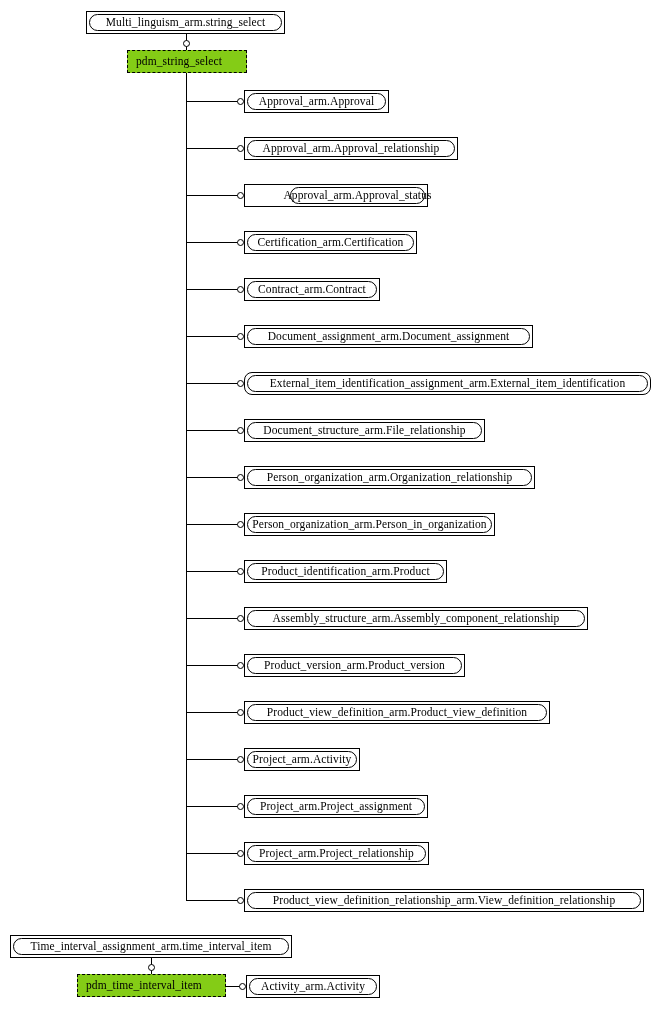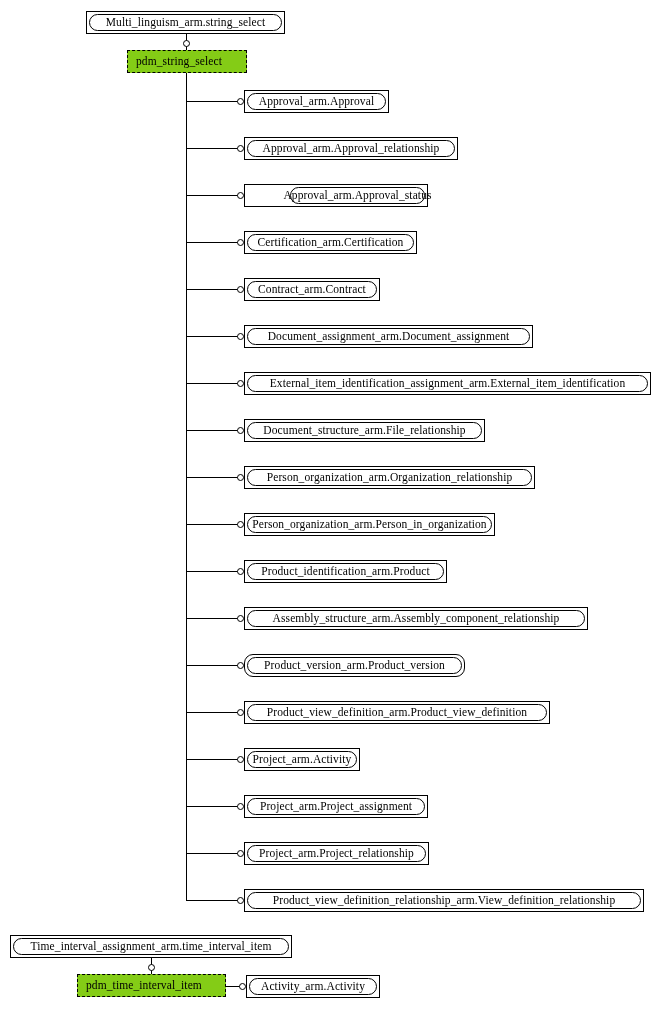--- a/index.html
+++ b/index.html
@@ -156,21 +156,21 @@
   <div class="hline" style="left:186px; top:336px; width:54px;"></div>
   <div class="circ" style="left:237px; top:333px;"></div>
   <div class="node" style="left:244px; top:325px; width:289px;">
     <div class="pill">
       <span class="label">Document_assignment_arm.Document_assignment</span>
     </div>
   </div>
 
   <div class="hline" style="left:186px; top:383px; width:54px;"></div>
   <div class="circ" style="left:237px; top:380px;"></div>
-  <div class="node" style="left:244px; top:372px; width:407px;">
+  <div class="node" style="left:244px; top:372px; width:407px;border-radius:8px;">
     <div class="pill">
       <span class="label">External_item_identification_assignment_arm.External_item_identification</span>
     </div>
   </div>
 
   <div class="hline" style="left:186px; top:430px; width:54px;"></div>
   <div class="circ" style="left:237px; top:427px;"></div>
   <div class="node" style="left:244px; top:419px; width:241px;">
     <div class="pill">
       <span class="label">Document_structure_arm.File_relationship</span>
@@ -204,21 +204,21 @@
   <div class="hline" style="left:186px; top:618px; width:54px;"></div>
   <div class="circ" style="left:237px; top:615px;"></div>
   <div class="node" style="left:244px; top:607px; width:344px;text-align:center;">
     <div class="pill">
       <span class="label">Assembly_structure_arm.Assembly_component_relationship</span>
     </div>
   </div>
 
   <div class="hline" style="left:186px; top:665px; width:54px;"></div>
   <div class="circ" style="left:237px; top:662px;"></div>
-  <div class="node" style="left:244px; top:654px; width:221px;border-radius:9px;">
+  <div class="node" style="left:244px; top:654px; width:221px;">
     <div class="pill">
       <span class="label">Product_version_arm.Product_version</span>
     </div>
   </div>
 
   <div class="hline" style="left:186px; top:712px; width:54px;"></div>
   <div class="circ" style="left:237px; top:709px;"></div>
   <div class="node" style="left:244px; top:701px; width:306px;">
     <div class="pill">
       <span class="label">Product_view_definition_arm.Product_view_definition</span>

